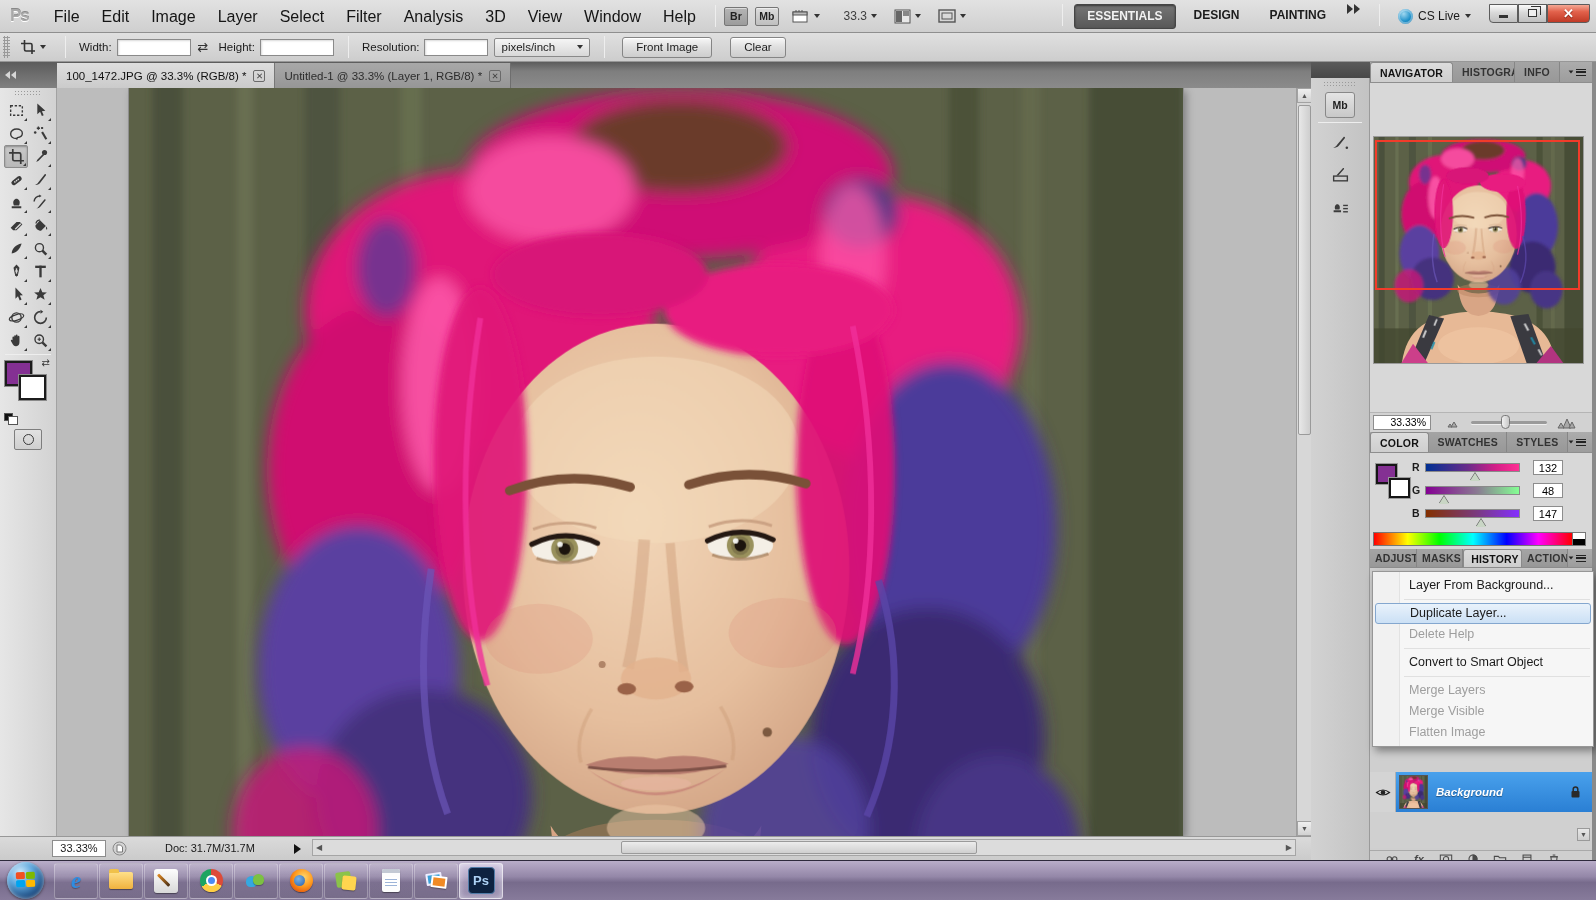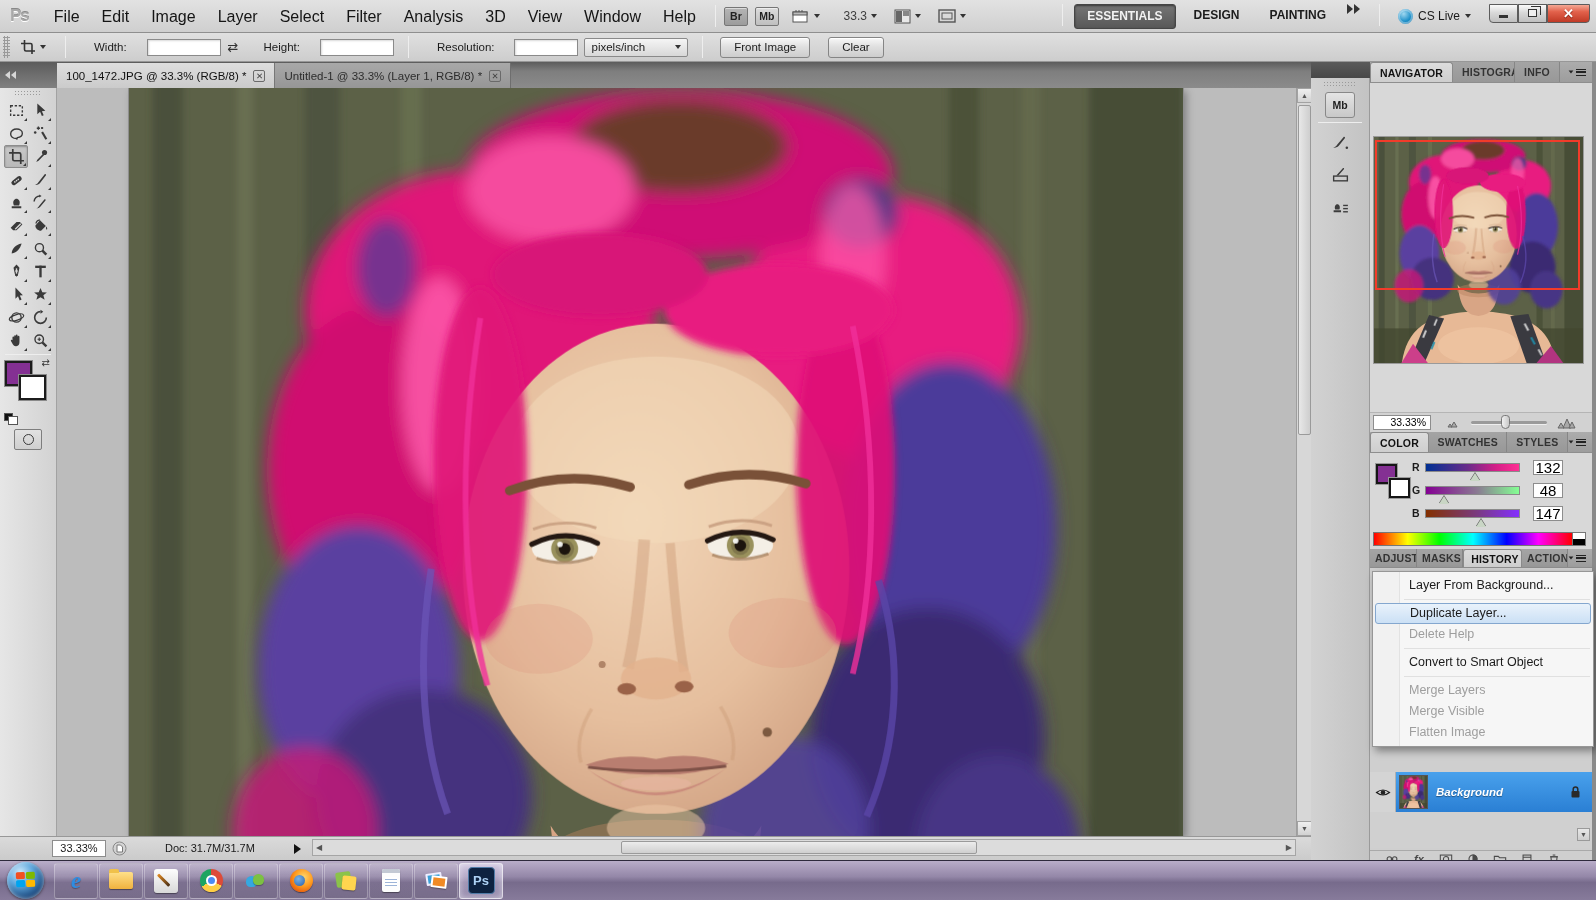--- a/index.html
+++ b/index.html
@@ -27,24 +27,24 @@
 .wbtn{width:29px;height:19px;border:1px solid #5c5c5c;background:linear-gradient(#fafafa,#d9d9d9 45%,#bfbfbf);display:flex;align-items:center;justify-content:center;position:relative}
 .wbtn.min{border-radius:0 0 0 4px}
 .wbtn.close{width:43px;background:linear-gradient(#f4a894,#e2614b 40%,#c03a26);border-radius:0 0 4px 0}
 .glyph-min{width:9px;height:3px;background:#333;margin-top:6px}
 .glyph-res{width:9px;height:8px;border:1.5px solid #333;position:relative;background:#eee}
 .glyph-res:before{content:"";position:absolute;left:2px;top:-4px;width:9px;height:8px;border:1.5px solid #333;border-bottom:none;border-left:none}
 .glyph-x{color:#fff;font-weight:bold;font-size:13px;text-shadow:0 1px 1px #7a1d10}
 
 .optbar{position:absolute;left:0;top:33px;width:1596px;height:29px;background:linear-gradient(#e0e0e0,#cdcdcd);border-bottom:1px solid #979797;display:flex;align-items:center;font-size:11.5px;color:#1b1b1b;z-index:29}
 .grip{width:7px;height:22px;margin:0 4px 0 3px;background:radial-gradient(circle,#9a9a9a 1px,transparent 1.2px);background-size:3px 3px}
-.optlabel{margin:0 20px}
+.optlabel{margin:0 5px}
 .optinput{width:74px;height:17px;border:1px solid #8a8a8a;background:#fff;box-shadow:inset 1px 1px 2px rgba(0,0,0,.15)}
 .optinput.res{width:64px}
-.combo{display:flex;align-items:center;gap:30px;height:19px;border:1px solid #8a8a8a;border-radius:2px;background:linear-gradient(#f5f5f5,#d8d8d8);padding:4px 6px;margin-left:6px}
+.combo{display:flex;align-items:center;gap:22px;height:19px;border:1px solid #8a8a8a;border-radius:2px;background:linear-gradient(#f5f5f5,#d8d8d8);padding:4px 6px;margin-left:6px}
 .pushbtn{height:21px;padding:0 13px;border:1px solid #858585;border-radius:3px;background:linear-gradient(#f8f8f8,#e0e0e0 45%,#cdcdcd);font-size:11.5px;display:flex;align-items:center;margin:0 9px;box-shadow:inset 0 1px 0 #fff}
 .swapicon{font-size:13px;color:#333;margin:0 6px;transform:rotate(90deg)}
 
 .tabrow{position:absolute;left:57px;top:62px;width:1254px;height:26px;background:linear-gradient(#5c5c5c,#7e7e7e 35%,#8b8b8b);display:flex;align-items:flex-end;z-index:10}
 .dockhdr{position:absolute;left:0;top:62px;width:57px;height:26px;background:linear-gradient(#5c5c5c,#808080);display:flex;align-items:center;padding-left:5px}
 .larr{display:flex}
 .larr i{width:0;height:0;border-top:4px solid transparent;border-bottom:4px solid transparent;border-right:5px solid #d6d6d6;margin-right:1px}
 .doctab{height:25px;display:flex;align-items:center;gap:7px;padding:0 9px;font-size:11.5px;white-space:nowrap}
 .doctab.active{background:linear-gradient(#dedede,#cbcbcb);color:#101010;border-right:1px solid #777}
 .doctab.inactive{background:linear-gradient(#a8a8a8,#969696);color:#2d2d2d;border-right:1px solid #6e6e6e}
@@ -106,21 +106,21 @@
 .navzoomfield{width:58px;height:15px;background:#fff;border:1px solid #8d8d8d;font-size:10.5px;line-height:13px;padding-right:4px;text-align:right;margin-left:3px}
 .slidertrack{position:relative;width:76px;height:3px;background:#9a9a9a;border-radius:2px;margin:0 10px;box-shadow:0 1px 0 #eee}
 .sliderthumb{position:absolute;left:30px;top:-6px;width:9px;height:14px;background:linear-gradient(90deg,#f0f0f0,#c8c8c8);border:1px solid #777;border-radius:4px 4px 5px 5px}
 .colorcontent{position:relative;height:96px;background:#d8d8d8}
 .cfg{position:absolute;left:6px;top:11px;width:21px;height:20px;border:2px solid #161616;outline:1px solid #999}
 .cbg{position:absolute;left:19px;top:25px;width:21px;height:20px;background:#fff;border:2px solid #161616;outline:1px solid #999}
 .chrow{position:absolute;left:42px;height:16px;display:flex;align-items:center}
 .chlabel{width:13px;font-size:10.5px;font-weight:bold;color:#1c1c1c}
 .chbar{width:95px;height:9px;border:1px solid #8a8a8a;position:relative}
 .chtri{position:absolute;top:9px;width:0;height:0;border-left:5px solid transparent;border-right:5px solid transparent;border-bottom:8px solid #c9d6c5;filter:drop-shadow(0 -1px 0 #555)}
-.chval{width:30px;height:15px;background:#fff;border:1px solid #8d8d8d;font-size:15px;text-align:center;line-height:14px;margin-left:13px}
+.chval{width:30px;height:15px;background:#fff;border:1px solid #8d8d8d;font-size:11px;text-align:center;line-height:14px;margin-left:13px}
 .spectrum{position:absolute;left:3px;top:79px;width:200px;height:14px;border:1px solid #777;background:linear-gradient(90deg,#f00,#ff0 17%,#0f0 33%,#0ff 50%,#00f 67%,#f0f 83%,#f00)}
 .specend{position:absolute;left:203px;top:79px;width:13px;height:14px;border:1px solid #777;border-left:none;background:linear-gradient(180deg,#fff 50%,#000 50%)}
 .panelrest{position:relative;height:311px;background:#cfcfcf}
 
 .layerrow{position:absolute;left:0px;top:710px;width:222px;height:40px;display:flex}
 .eyecol{width:26px;background:#d4d4d4;border-right:1px solid #b0b0b0;display:flex;align-items:center;justify-content:center}
 .eyecol svg{width:16px;height:11px}
 .layersel{flex:1;background:linear-gradient(#49a1ec,#2a7fd4);display:flex;align-items:center;gap:8px;padding-left:3px}
 .lthumb{width:29px;height:34px;border:1px solid #555;background:#333}
 .lname{font-size:11.5px;font-style:italic;font-weight:bold;color:#fff;text-shadow:0 1px 1px rgba(0,0,0,.4)}

